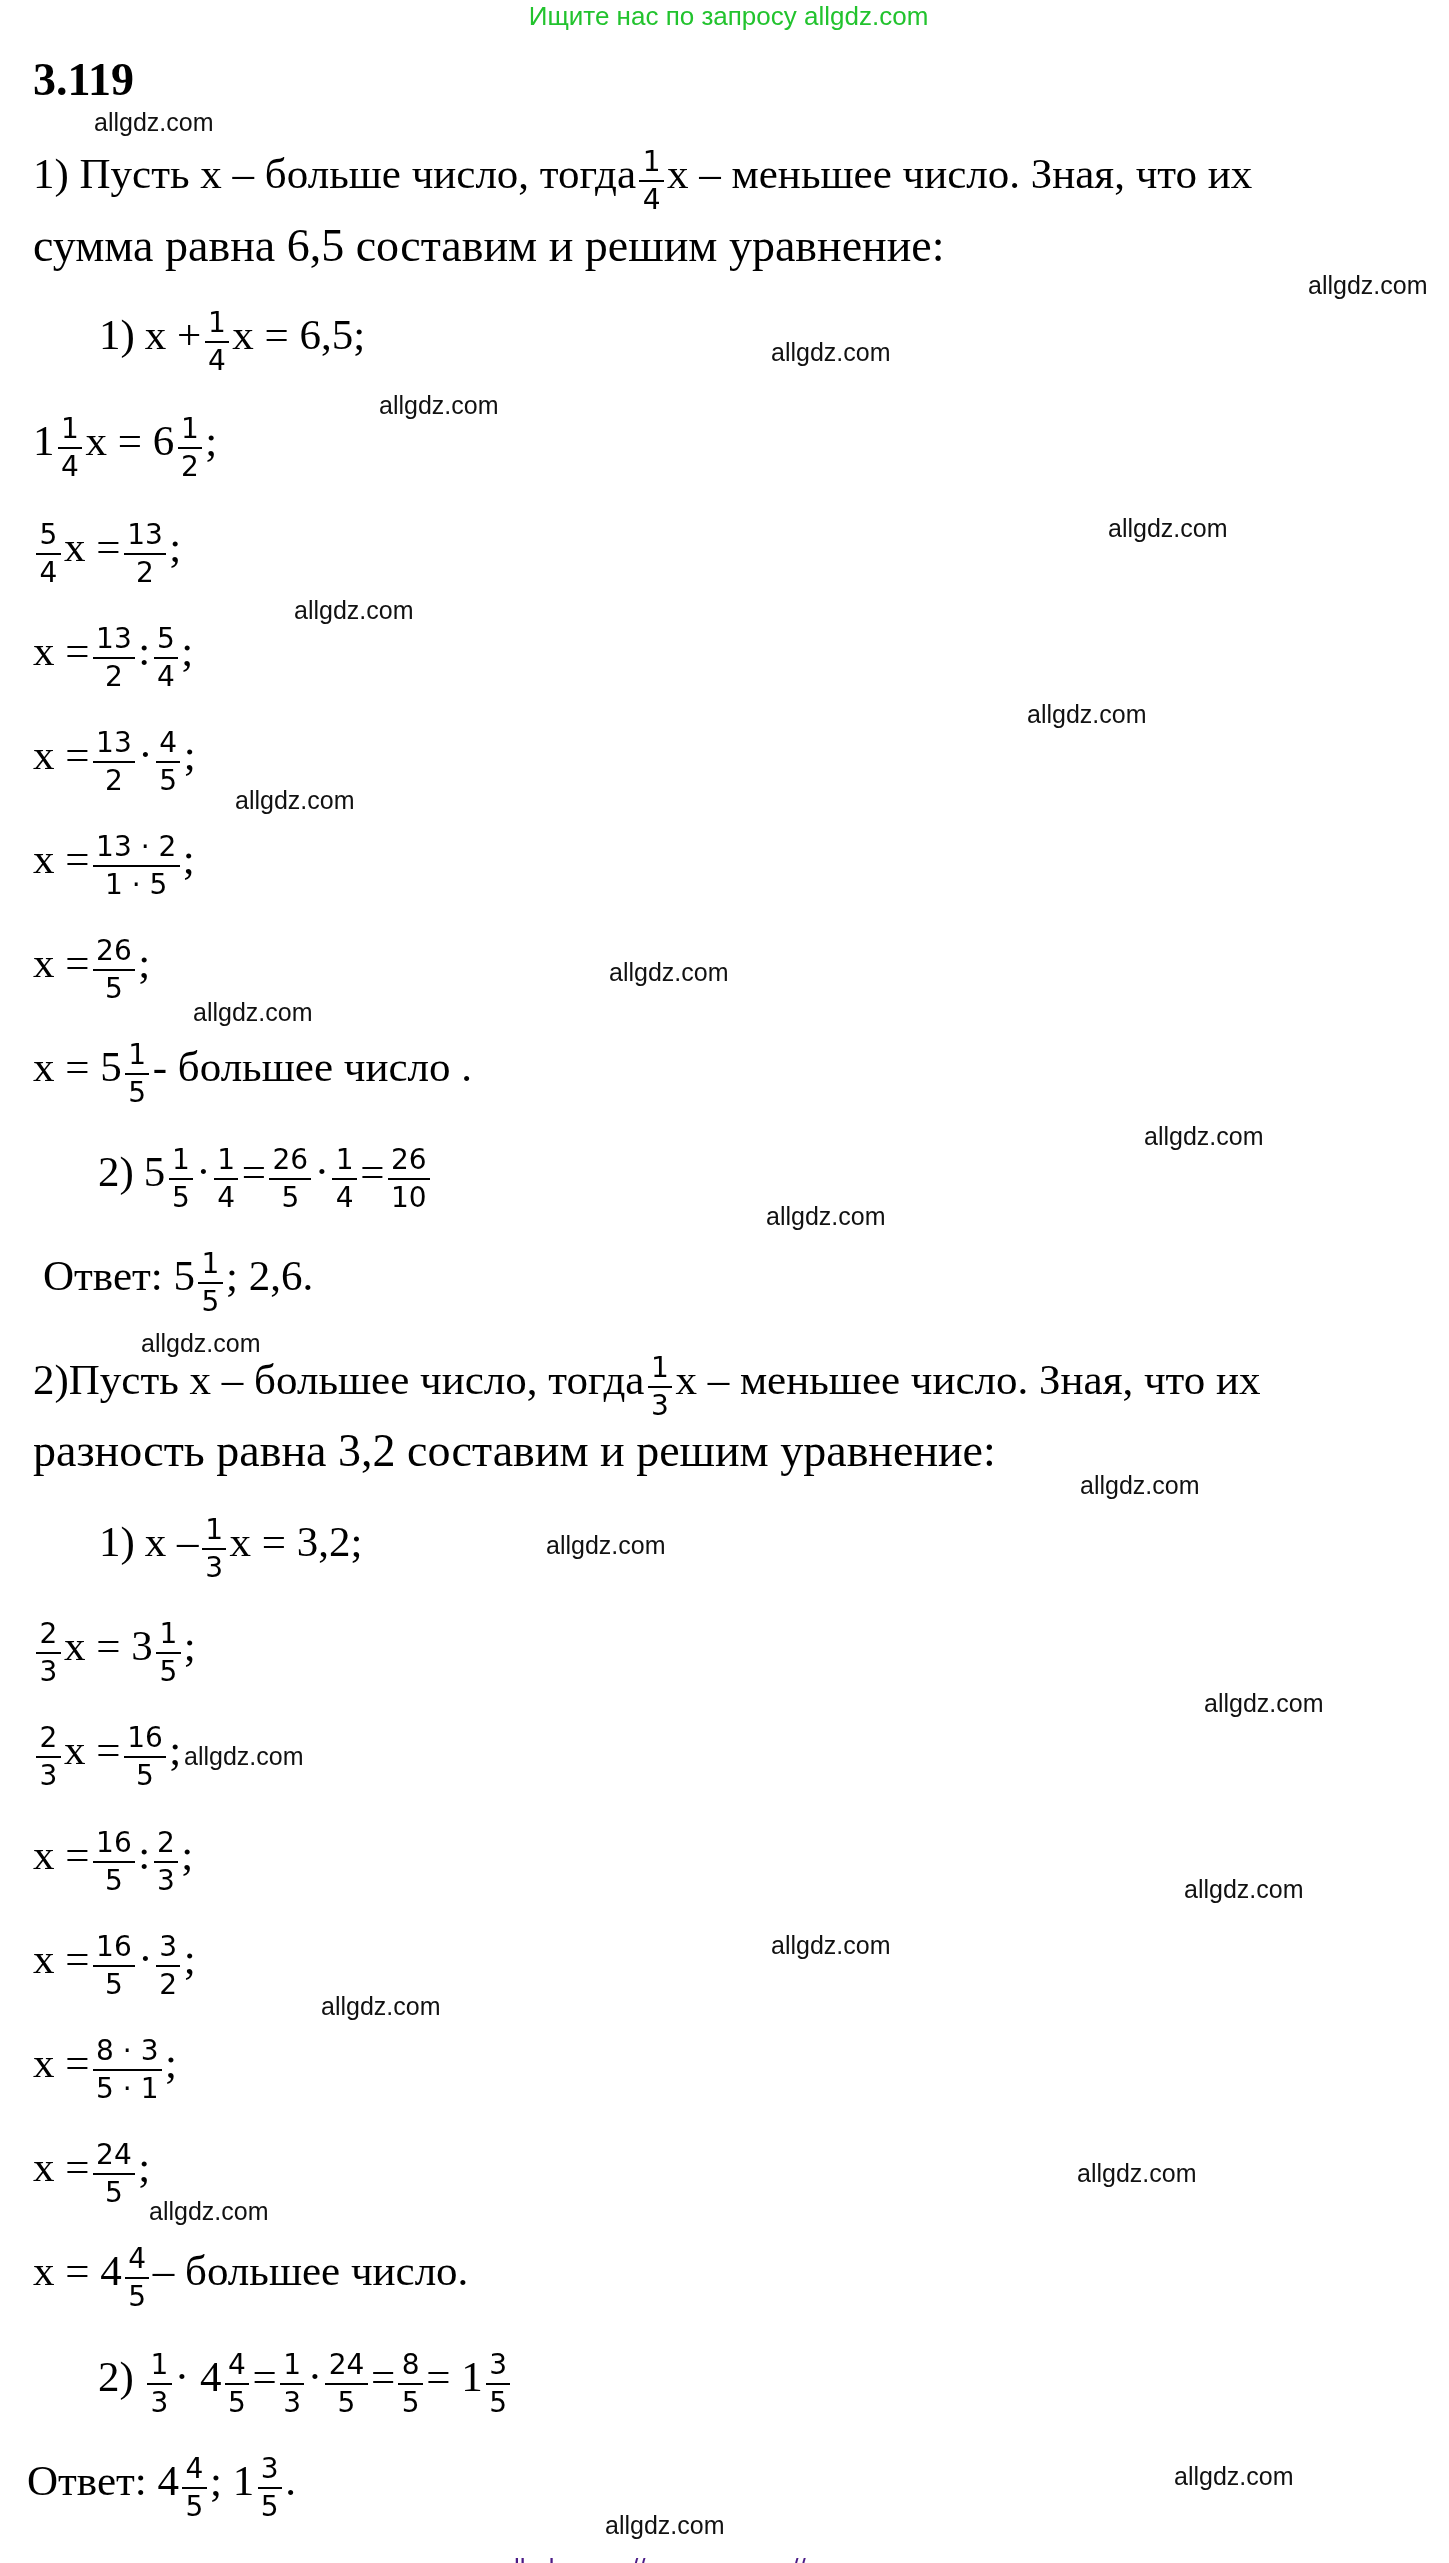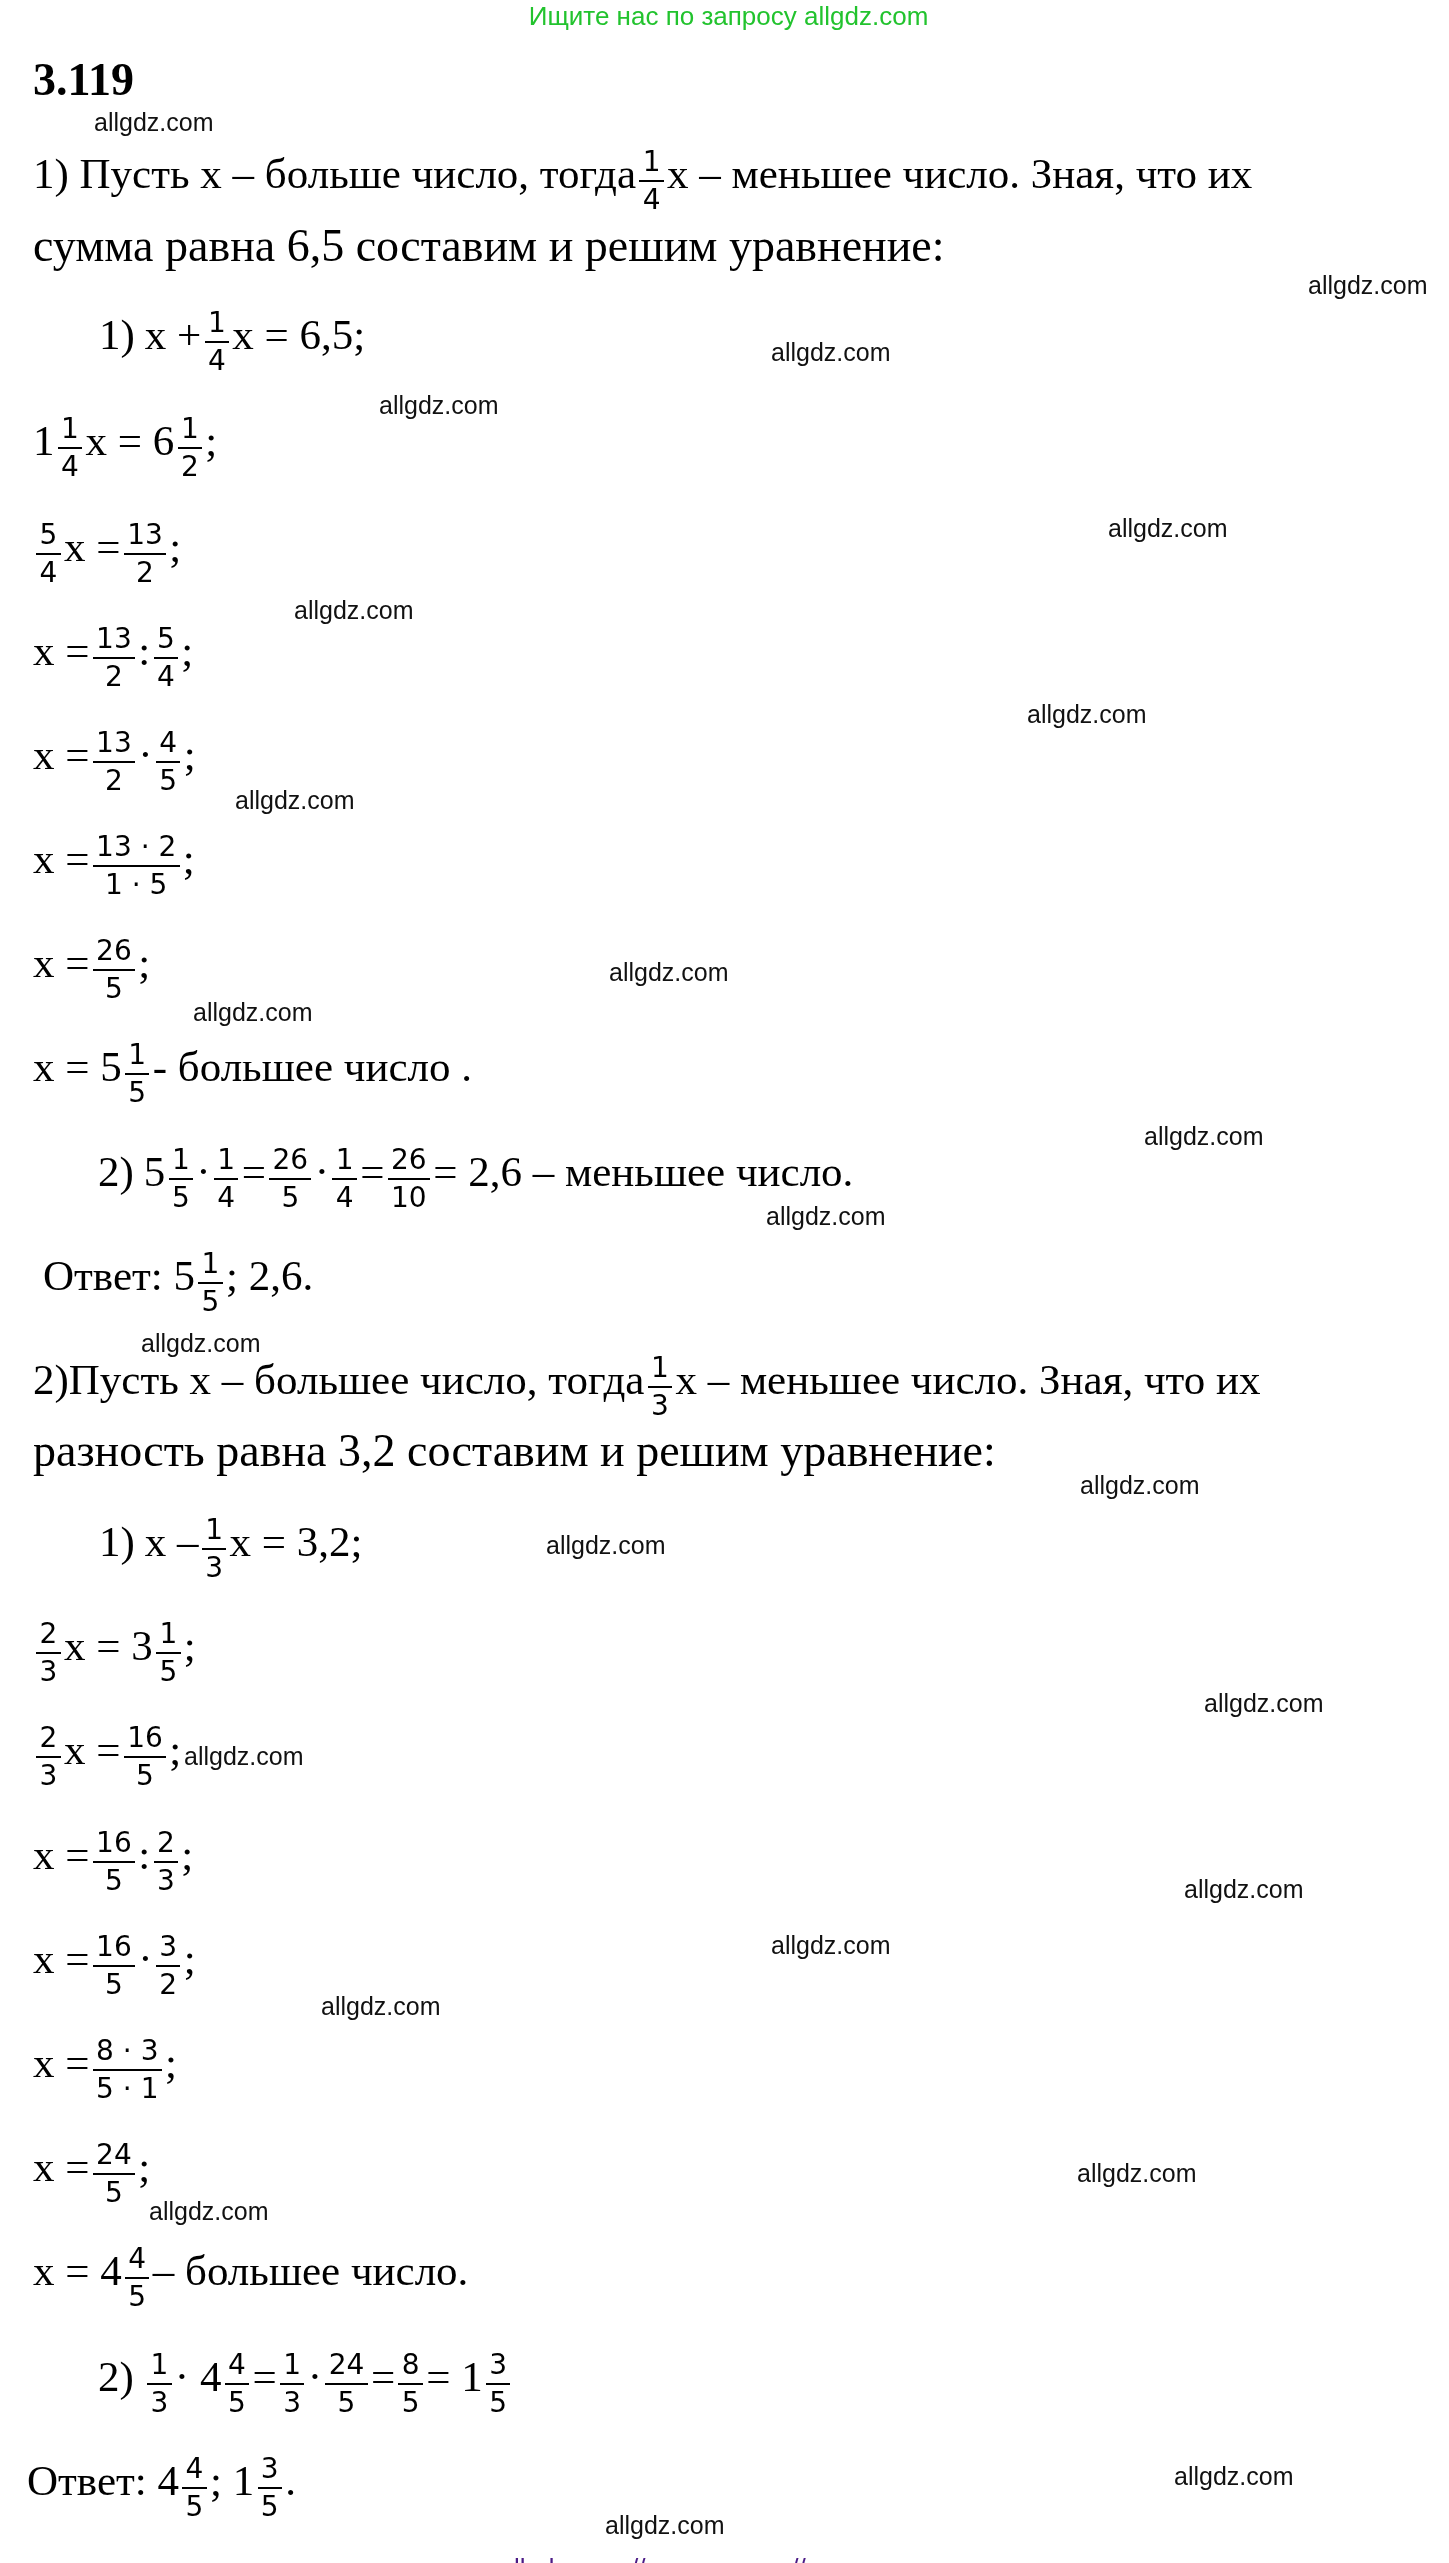--- a/index.html
+++ b/index.html
@@ -176,21 +176,20 @@
   <span>·</span>
   <span class="frac">
       <span class="num">1</span>
       <span class="den">4</span>
     </span>
   <span>=</span>
   <span class="frac">
       <span class="num">26</span>
       <span class="den">10</span>
     </span>
-  <span>= 2,6 – меньшее число.</span>
 </div>
 
 <div class="abs math txt" style="left:43px;top:1247px;">
   <span>Ответ: 5</span>
   <span class="frac">
       <span class="num">1</span>
       <span class="den">5</span>
     </span>
   <span>; 2,6.</span>
 </div>

